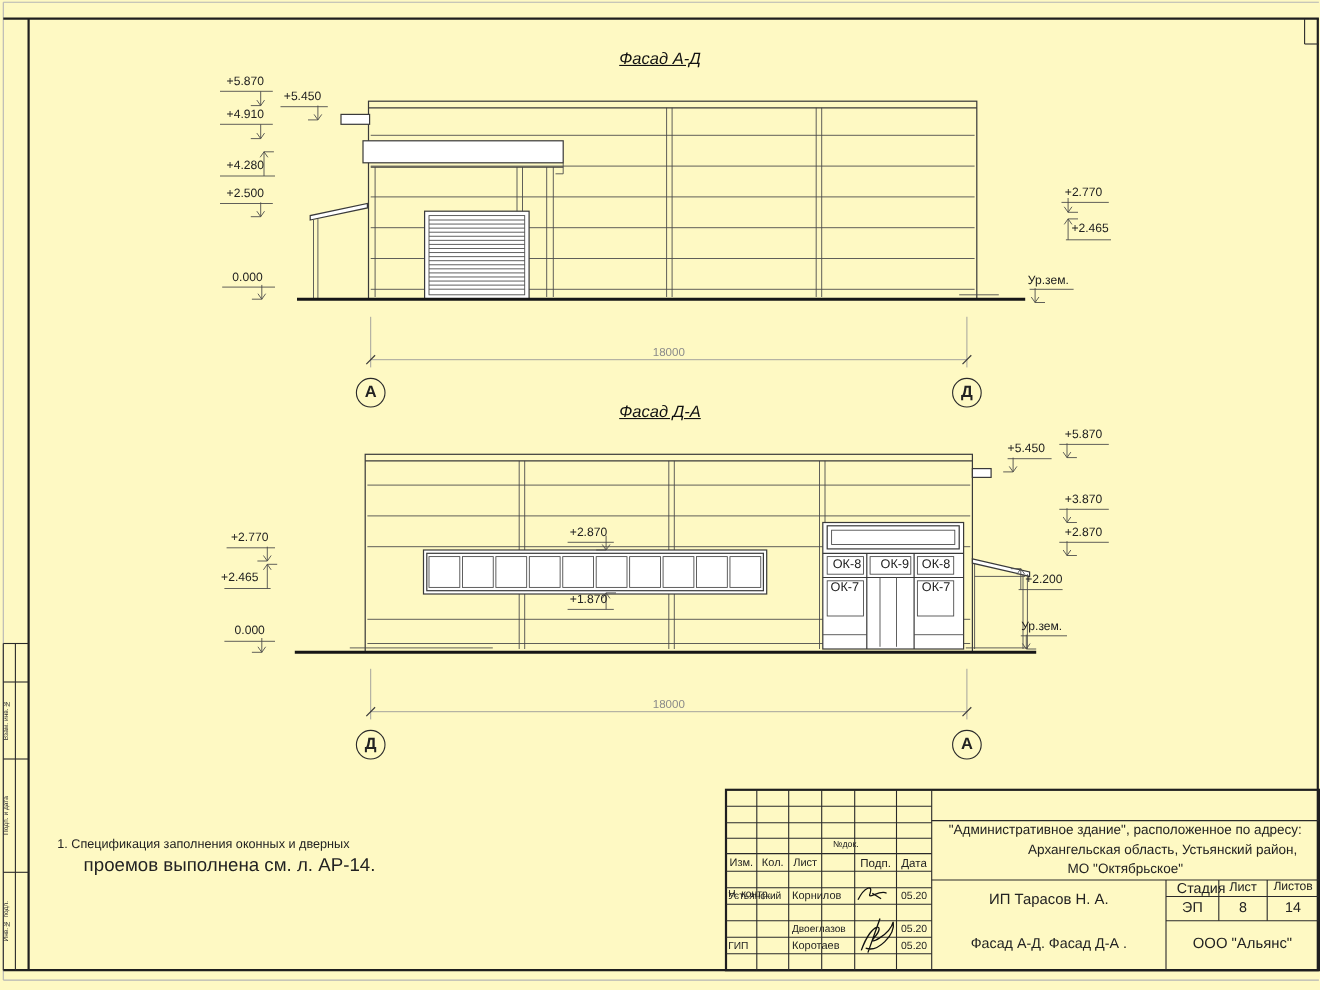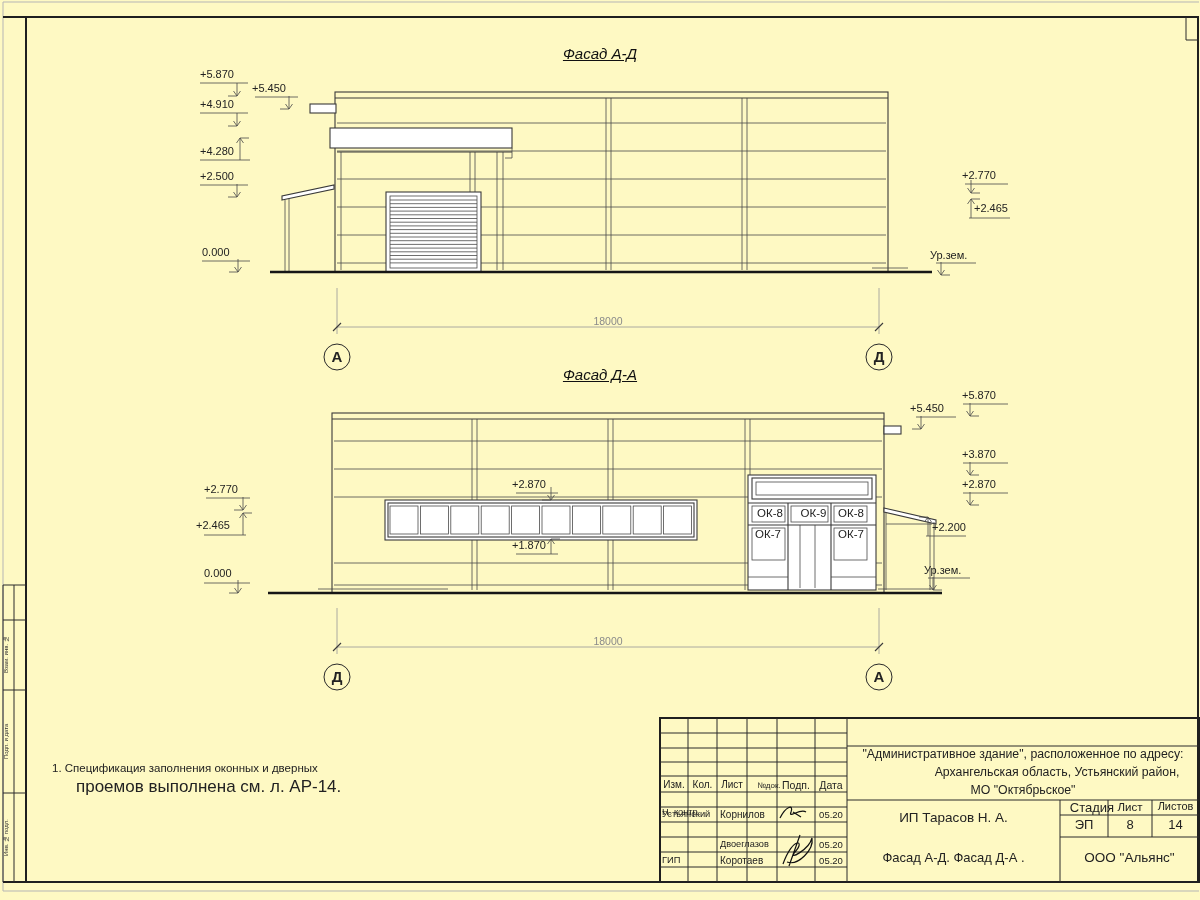--- a/index.html
+++ b/index.html
@@ -1,20 +1,20 @@
 <!DOCTYPE html>
 <html><head>
 <meta charset="utf-8">
 <style>
   html,body{margin:0;padding:0;background:#e8e8e8;}
   .sheet{position:relative;width:1200px;height:900px;background:#fef9c3;
          font-family:"Liberation Sans",sans-serif;color:#1a1a1a;overflow:hidden;margin:0 auto;}
   svg.cad{position:absolute;left:0;top:0;width:1200px;height:900px;}
   .lb{position:absolute;white-space:nowrap;line-height:1.05;font-size:11px;color:#222;}
-  .c{text-align:center}.r{text-align:left}
+  .c{text-align:center}.r{text-align:center}
   .ttl{font-size:15px;font-style:italic;text-decoration:underline;color:#111;}
   .dim{color:#8a8a8a;font-size:10.5px;}
   .ax{font-size:15px;font-weight:bold;color:#222;}
   .vtx{position:absolute;writing-mode:vertical-rl;transform:rotate(180deg);
        font-size:6px;color:#333;text-align:center;}
   
   .ln{stroke:#3a3a3a;stroke-width:1.1;fill:none}
   .tn{stroke:#4a4a4a;stroke-width:.8;fill:none}
   .th{stroke:#161616;stroke-width:2.6;fill:none}
   .gyl{stroke:#979797;stroke-width:.8;fill:none}
@@ -327,21 +327,21 @@
   <div class="lb" style="left:52px;top:762px;font-size:11.5px">1. Спецификация заполнения оконных и дверных</div>
   <div class="lb" style="left:76px;top:778px;font-size:17px">проемов выполнена см. л. АР-14.</div>
 
   <div class="lb c" style="left:849px;top:748px;width:348px;font-size:12.3px">"Административное здание", расположенное по адресу:</div>
   <div class="lb c" style="left:849px;top:766px;width:416px;font-size:12.3px">Архангельская область, Устьянский район,</div>
   <div class="lb c" style="left:849px;top:784px;width:348px;font-size:12.3px">МО "Октябрьское"</div>
 
   <div class="lb c" style="left:660px;top:780px;width:28px;font-size:10px">Изм.</div>
   <div class="lb c" style="left:688px;top:780px;width:29px;font-size:10px">Кол.</div>
   <div class="lb c" style="left:717px;top:780px;width:30px;font-size:10px">Лист</div>
-  <div class="lb c" style="left:747px;top:782px;width:44px;font-size:8px">№док.</div>
+  <div class="lb c" style="left:747px;top:764px;width:44px;font-size:8px">№док.</div>
   <div class="lb c" style="left:777px;top:780px;width:38px;font-size:10.5px">Подп.</div>
   <div class="lb c" style="left:815px;top:780px;width:32px;font-size:10.5px">Дата</div>
 
   <div class="lb" style="left:662px;top:810px;width:55px;font-size:9.3px">Устьянский</div>
   <div class="lb" style="left:720px;top:810px;width:56px;font-size:10px">Корнилов</div>
   <div class="lb c" style="left:816px;top:810px;width:30px;font-size:9.5px">05.20</div>
   <div class="lb" style="left:662px;top:808px;width:76px;font-size:9.3px">Н. контр.</div>
   <div class="lb" style="left:720px;top:840px;width:56px;font-size:9.2px">Двоеглазов</div>
   <div class="lb c" style="left:816px;top:840px;width:30px;font-size:9.5px">05.20</div>
   <div class="lb" style="left:662px;top:856px;width:55px;font-size:9.3px">ГИП</div>

